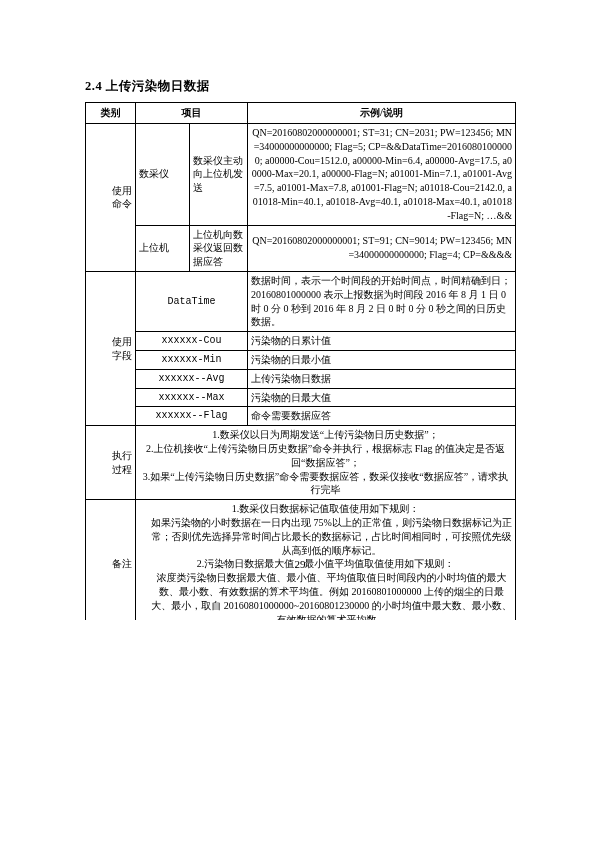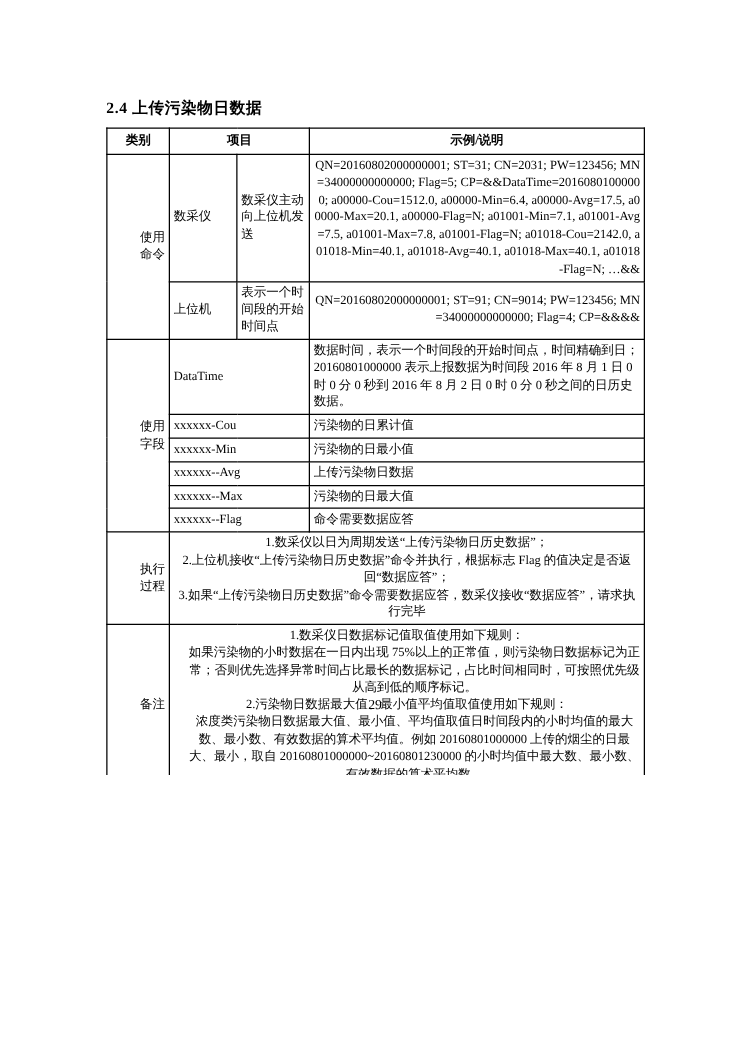--- a/index.html
+++ b/index.html
@@ -37,21 +37,21 @@
   td.center { }
   td.hdr { font-weight: bold; height: 21px; text-align: center; }
   td.cat { text-align: right; white-space: pre-line; }
   td.example {
     font-size: 11px;
     line-height: 1.32;
     text-align: right;
     word-break: break-all;
     vertical-align: middle;
   }
-  td.fieldname { font-size: 11.5px; }
+  td.fieldname { text-align: center; font-size: 11.5px; font-family: Liberation Mono, monospace; }
   td.desc { text-align: left; }
   td.longtext { text-align: center; vertical-align: middle; }
   .blk { margin: 0; }
   .blk-indent { padding-left: 12px; }
   .page-number {
     position: absolute;
     left: 0;
     bottom: 50px;
     width: 100%;
     text-align: center;
@@ -83,21 +83,21 @@
     <tr>
       <td class="cat" rowspan="2">使用
 命令</td>
       <td class="center">数采仪</td>
       <td class="center">数采仪主动向上位机发送</td>
       <td class="example">QN=20160802000000001; ST=31; CN=2031; PW=123456; MN=34000000000000; Flag=5; CP=&amp;&amp;DataTime=20160801000000; a00000-Cou=1512.0, a00000-Min=6.4, a00000-Avg=17.5, a00000-Max=20.1, a00000-Flag=N; a01001-Min=7.1, a01001-Avg=7.5, a01001-Max=7.8, a01001-Flag=N; a01018-Cou=2142.0, a01018-Min=40.1, a01018-Avg=40.1, a01018-Max=40.1, a01018-Flag=N; …&amp;&amp;</td>
     </tr>
 
     <tr>
       <td class="center">上位机</td>
-      <td class="center">表示一个时间段的开始时间点</td>
+      <td class="center">上位机向数采仪返回数据应答</td>
       <td class="example">QN=20160802000000001; ST=91; CN=9014; PW=123456; MN=34000000000000; Flag=4; CP=&amp;&amp;&amp;&amp;</td>
     </tr>
 
     <tr>
       <td class="cat" rowspan="6">使用
 字段</td>
       <td class="fieldname" colspan="2">DataTime</td>
       <td class="desc">数据时间，表示一个时间段的开始时间点，时间精确到日；20160801000000 表示上报数据为时间段 2016 年 8 月 1 日 0 时 0 分 0 秒到 2016 年 8 月 2 日 0 时 0 分 0 秒之间的日历史数据。</td>
     </tr>
 

